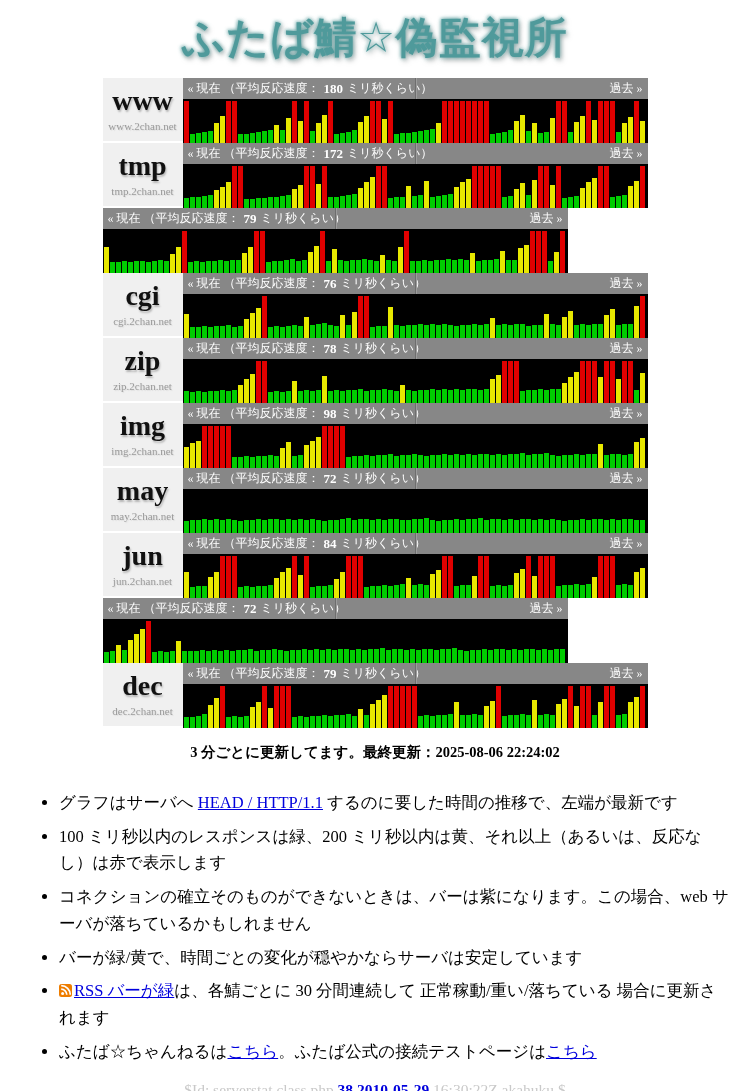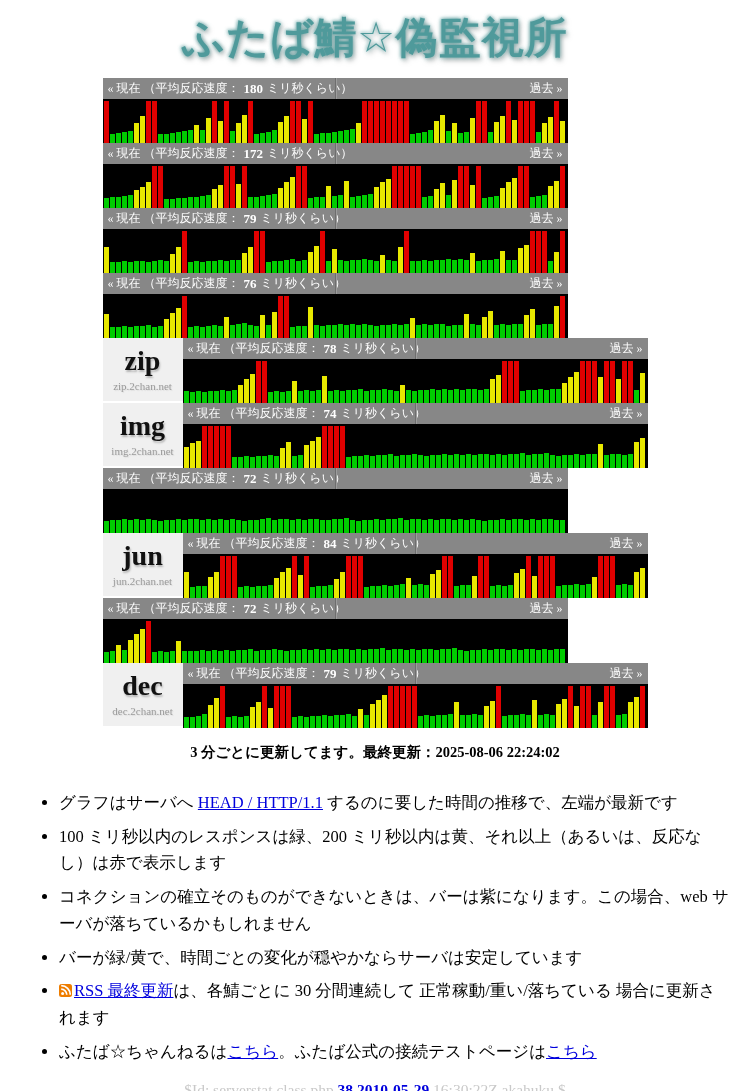--- a/index.html
+++ b/index.html
@@ -57,20 +57,24 @@
   .footer-line { text-align:center; color:#c9c9c9; font-size:15.5px; margin:16px 0 20px 0; }
   .footer-line a { font-weight:bold; }
 </style>
 </head>
 <body>
 
 <div class="page-title">ふたば鯖☆偽監視所</div>
 
 <div class="monitor">
     <div class="row">
+      <div class="cell-left">
+        <div class="srv-name">www</div>
+        <div class="srv-domain">www.2chan.net</div>
+      </div>
       <div class="cell-right">
         <div class="ghead">
           <span>« 現在 （平均反応速度： </span>
           <span class="avg">180</span>
           <span> ミリ秒くらい）</span>
           <span class="past">過去 »</span>
         </div>
         <div class="gbars">
           <div class="bar" style="height: 96%; background: rgb(224, 0, 0);"></div>
           <div class="bar" style="height: 20%; background: rgb(0, 204, 0);"></div>
@@ -146,20 +150,24 @@
           <div class="bar" style="height: 96%; background: rgb(224, 0, 0);"></div>
           <div class="bar" style="height: 24%; background: rgb(0, 204, 0);"></div>
           <div class="bar" style="height: 46%; background: rgb(232, 232, 0);"></div>
           <div class="bar" style="height: 60%; background: rgb(232, 232, 0);"></div>
           <div class="bar" style="height: 96%; background: rgb(224, 0, 0);"></div>
           <div class="bar" style="height: 50%; background: rgb(232, 232, 0);"></div>
         </div>
       </div>
     </div>
     <div class="row">
+      <div class="cell-left">
+        <div class="srv-name">tmp</div>
+        <div class="srv-domain">tmp.2chan.net</div>
+      </div>
       <div class="cell-right">
         <div class="ghead">
           <span>« 現在 （平均反応速度： </span>
           <span class="avg">172</span>
           <span> ミリ秒くらい）</span>
           <span class="past">過去 »</span>
         </div>
         <div class="gbars">
           <div class="bar" style="height: 22%; background: rgb(0, 204, 0);"></div>
           <div class="bar" style="height: 24%; background: rgb(0, 204, 0);"></div>
@@ -324,20 +332,24 @@
           <div class="bar" style="height: 96%; background: rgb(224, 0, 0);"></div>
           <div class="bar" style="height: 96%; background: rgb(224, 0, 0);"></div>
           <div class="bar" style="height: 96%; background: rgb(224, 0, 0);"></div>
           <div class="bar" style="height: 28%; background: rgb(0, 204, 0);"></div>
           <div class="bar" style="height: 48%; background: rgb(232, 232, 0);"></div>
           <div class="bar" style="height: 96%; background: rgb(224, 0, 0);"></div>
         </div>
       </div>
     </div>
     <div class="row">
+      <div class="cell-left">
+        <div class="srv-name">cgi</div>
+        <div class="srv-domain">cgi.2chan.net</div>
+      </div>
       <div class="cell-right">
         <div class="ghead">
           <span>« 現在 （平均反応速度： </span>
           <span class="avg">76</span>
           <span> ミリ秒くらい）</span>
           <span class="past">過去 »</span>
         </div>
         <div class="gbars">
           <div class="bar" style="height: 55%; background: rgb(232, 232, 0);"></div>
           <div class="bar" style="height: 26%; background: rgb(0, 204, 0);"></div>
@@ -513,21 +525,21 @@
       </div>
     </div>
     <div class="row">
       <div class="cell-left">
         <div class="srv-name">img</div>
         <div class="srv-domain">img.2chan.net</div>
       </div>
       <div class="cell-right">
         <div class="ghead">
           <span>« 現在 （平均反応速度： </span>
-          <span class="avg">74</span>
+          <span class="avg">98</span>
           <span> ミリ秒くらい）</span>
           <span class="past">過去 »</span>
         </div>
         <div class="gbars">
           <div class="bar" style="height: 48%; background: rgb(232, 232, 0);"></div>
           <div class="bar" style="height: 56%; background: rgb(232, 232, 0);"></div>
           <div class="bar" style="height: 62%; background: rgb(232, 232, 0);"></div>
           <div class="bar" style="height: 96%; background: rgb(224, 0, 0);"></div>
           <div class="bar" style="height: 96%; background: rgb(224, 0, 0);"></div>
           <div class="bar" style="height: 96%; background: rgb(224, 0, 0);"></div>
@@ -599,20 +611,24 @@
           <div class="bar" style="height: 32%; background: rgb(0, 204, 0);"></div>
           <div class="bar" style="height: 31%; background: rgb(0, 204, 0);"></div>
           <div class="bar" style="height: 29%; background: rgb(0, 204, 0);"></div>
           <div class="bar" style="height: 31%; background: rgb(0, 204, 0);"></div>
           <div class="bar" style="height: 58%; background: rgb(232, 232, 0);"></div>
           <div class="bar" style="height: 68%; background: rgb(232, 232, 0);"></div>
         </div>
       </div>
     </div>
     <div class="row">
+      <div class="cell-left">
+        <div class="srv-name">may</div>
+        <div class="srv-domain">may.2chan.net</div>
+      </div>
       <div class="cell-right">
         <div class="ghead">
           <span>« 現在 （平均反応速度： </span>
           <span class="avg">72</span>
           <span> ミリ秒くらい）</span>
           <span class="past">過去 »</span>
         </div>
         <div class="gbars">
           <div class="bar" style="height: 28%; background: rgb(0, 204, 0);"></div>
           <div class="bar" style="height: 30%; background: rgb(0, 204, 0);"></div>
@@ -976,17 +992,17 @@
 <ul class="notes">
     <li><span>グラフはサーバへ </span><a href="#">HEAD / HTTP/1.1</a><span> するのに要した時間の推移で、左端が最新です</span></li>
     <li><span>100 ミリ秒以内のレスポンスは緑、200 ミリ秒以内は黄、それ以上（あるいは、反応なし）は赤で表示します</span></li>
     <li><span>コネクションの確立そのものができないときは、バーは紫になります。この場合、web サーバが落ちているかもしれません</span></li>
     <li><span>バーが緑/黄で、時間ごとの変化が穏やかならサーバは安定しています</span></li>
     <li><span class="rss-icon"><svg width="13" height="13" viewBox="0 0 13 13">
           <rect width="13" height="13" rx="2.5" fill="#ee7d00"></rect>
           <circle cx="3.6" cy="9.4" r="1.5" fill="#fff"></circle>
           <path d="M2.2 5.2 a5.6 5.6 0 0 1 5.6 5.6" stroke="#fff" stroke-width="1.7" fill="none"></path>
           <path d="M2.2 1.7 a9.1 9.1 0 0 1 9.1 9.1" stroke="#fff" stroke-width="1.7" fill="none"></path>
-        </svg></span><a href="#">RSS 最終更新</a><span>は、各鯖ごとに 30 分間連続して 正常稼動/重い/落ちている 場合に更新されます</span></li>
+        </svg></span><a href="#">RSS バーが緑</a><span>は、各鯖ごとに 30 分間連続して 正常稼動/重い/落ちている 場合に更新されます</span></li>
     <li><span>ふたば☆ちゃんねるは</span><a href="#">こちら</a><span>。ふたば公式の接続テストページは</span><a href="#">こちら</a></li>
   </ul>
 
 <div class="footer-line"><span>$Id: serverstat.class.php </span><a href="#">38 2010-05-29</a><span> 16:30:22Z akahuku $</span></div>
 
 </body></html>

